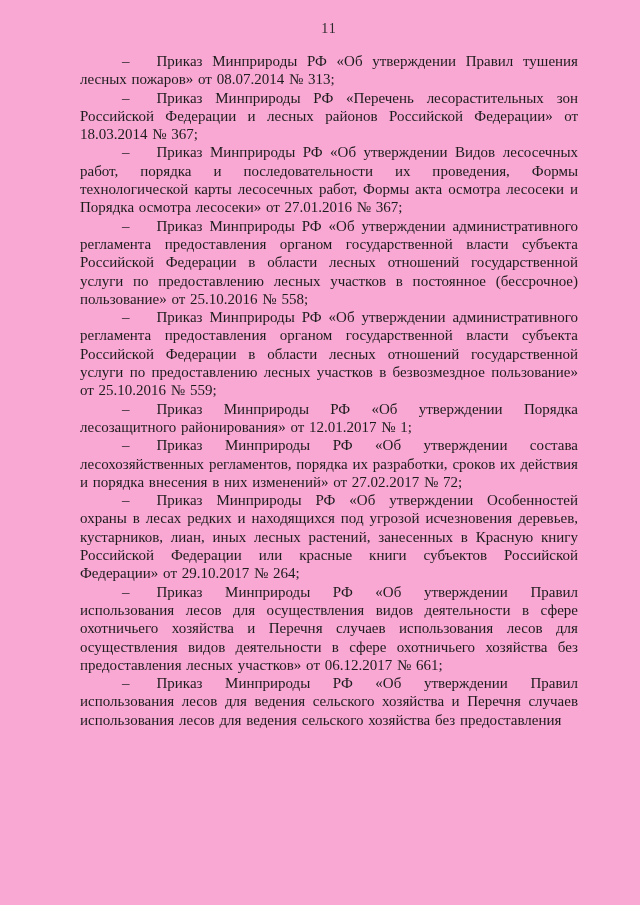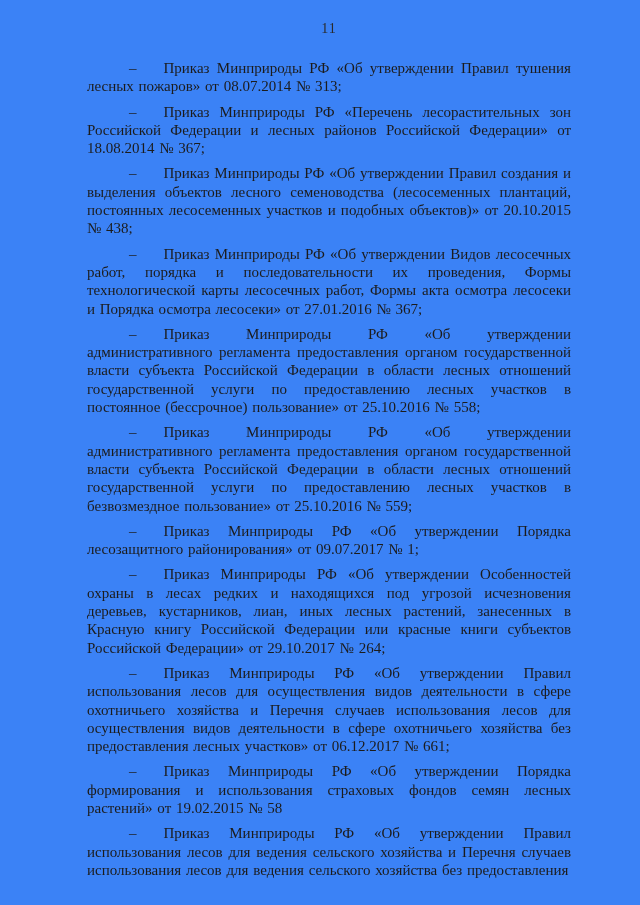--- a/index.html
+++ b/index.html
@@ -4,21 +4,21 @@
 <style>
   html, body {
     margin: 0;
     padding: 0;
     background: #ffffff;
   }
   .page {
     position: relative;
     width: 640px;
     height: 905px;
-    background: #3b82f6;
+    background: #f9a8d4;
     overflow: hidden;
     font-family: "Liberation Serif", "DejaVu Serif", serif;
     color: #1c1c1c;
   }
   .page-number {
     position: absolute;
     top: 21px;
     left: 80px;
     width: 498px;
     text-align: center;
@@ -26,21 +26,21 @@
     letter-spacing: 1px;
     color: #2a2a2a;
   }
   .doc-body {
     position: absolute;
     top: 52px;
     left: 80px;
     width: 498px;
   }
   p.item {
-    margin: 7px;
+    margin: 0;
     padding: 0;
     text-align: justify;
     text-indent: 42px;
     font-size: 15px;
     line-height: 18.3px;
     word-spacing: 1px;
     color: #1c1c1c;
   }
   p.item .marker {
     display: inline;
@@ -51,24 +51,23 @@
     height: 1px;
   }
 </style>
 </head>
 <body>
 
 <div class="page">
   <div class="page-number">11</div>
   <div class="doc-body">
       <p class="item"><span class="marker">–</span><span class="tab"></span><span class="ptext">Приказ Минприроды РФ «Об утверждении Правил тушения лесных пожаров» от 08.07.2014 № 313;</span></p>
-      <p class="item"><span class="marker">–</span><span class="tab"></span><span class="ptext">Приказ Минприроды РФ «Перечень лесорастительных зон Российской Федерации и лесных районов Российской Федерации» от 18.08.2014 № 367;</span></p>
-      <p class="item"><span class="marker">–</span><span class="tab"></span><span class="ptext">Приказ Минприроды РФ «Об утверждении Правил создания и выделения объектов лесного семеноводства (лесосеменных плантаций, постоянных лесосеменных участков и подобных объектов)» от 20.10.2015 № 438;</span></p>
+      <p class="item"><span class="marker">–</span><span class="tab"></span><span class="ptext">Приказ Минприроды РФ «Перечень лесорастительных зон Российской Федерации и лесных районов Российской Федерации» от 18.03.2014 № 367;</span></p>
       <p class="item"><span class="marker">–</span><span class="tab"></span><span class="ptext">Приказ Минприроды РФ «Об утверждении Видов лесосечных работ, порядка и последовательности их проведения, Формы технологической карты лесосечных работ, Формы акта осмотра лесосеки и Порядка осмотра лесосеки» от 27.01.2016 № 367;</span></p>
       <p class="item"><span class="marker">–</span><span class="tab"></span><span class="ptext">Приказ Минприроды РФ «Об утверждении административного регламента предоставления органом государственной власти субъекта Российской Федерации в области лесных отношений государственной услуги по предоставлению лесных участков в постоянное (бессрочное) пользование» от 25.10.2016 № 558;</span></p>
       <p class="item"><span class="marker">–</span><span class="tab"></span><span class="ptext">Приказ Минприроды РФ «Об утверждении административного регламента предоставления органом государственной власти субъекта Российской Федерации в области лесных отношений государственной услуги по предоставлению лесных участков в безвозмездное пользование» от 25.10.2016 № 559;</span></p>
-      <p class="item"><span class="marker">–</span><span class="tab"></span><span class="ptext">Приказ Минприроды РФ «Об утверждении Порядка лесозащитного районирования» от 09.07.2017 № 1;</span></p>
+      <p class="item"><span class="marker">–</span><span class="tab"></span><span class="ptext">Приказ Минприроды РФ «Об утверждении Порядка лесозащитного районирования» от 12.01.2017 № 1;</span></p>
+      <p class="item"><span class="marker">–</span><span class="tab"></span><span class="ptext">Приказ Минприроды РФ «Об утверждении состава лесохозяйственных регламентов, порядка их разработки, сроков их действия и порядка внесения в них изменений» от 27.02.2017 № 72;</span></p>
       <p class="item"><span class="marker">–</span><span class="tab"></span><span class="ptext">Приказ Минприроды РФ «Об утверждении Особенностей охраны в лесах редких и находящихся под угрозой исчезновения деревьев, кустарников, лиан, иных лесных растений, занесенных в Красную книгу Российской Федерации или красные книги субъектов Российской Федерации» от 29.10.2017 № 264;</span></p>
       <p class="item"><span class="marker">–</span><span class="tab"></span><span class="ptext">Приказ Минприроды РФ «Об утверждении Правил использования лесов для осуществления видов деятельности в сфере охотничьего хозяйства и Перечня случаев использования лесов для осуществления видов деятельности в сфере охотничьего хозяйства без предоставления лесных участков» от 06.12.2017 № 661;</span></p>
-      <p class="item"><span class="marker">–</span><span class="tab"></span><span class="ptext">Приказ Минприроды РФ «Об утверждении Порядка формирования и использования страховых фондов семян лесных растений» от 19.02.2015 № 58</span></p>
       <p class="item"><span class="marker">–</span><span class="tab"></span><span class="ptext">Приказ Минприроды РФ «Об утверждении Правил использования лесов для ведения сельского хозяйства и Перечня случаев использования лесов для ведения сельского хозяйства без предоставления</span></p>
     </div>
 </div>
 
 </body></html>

